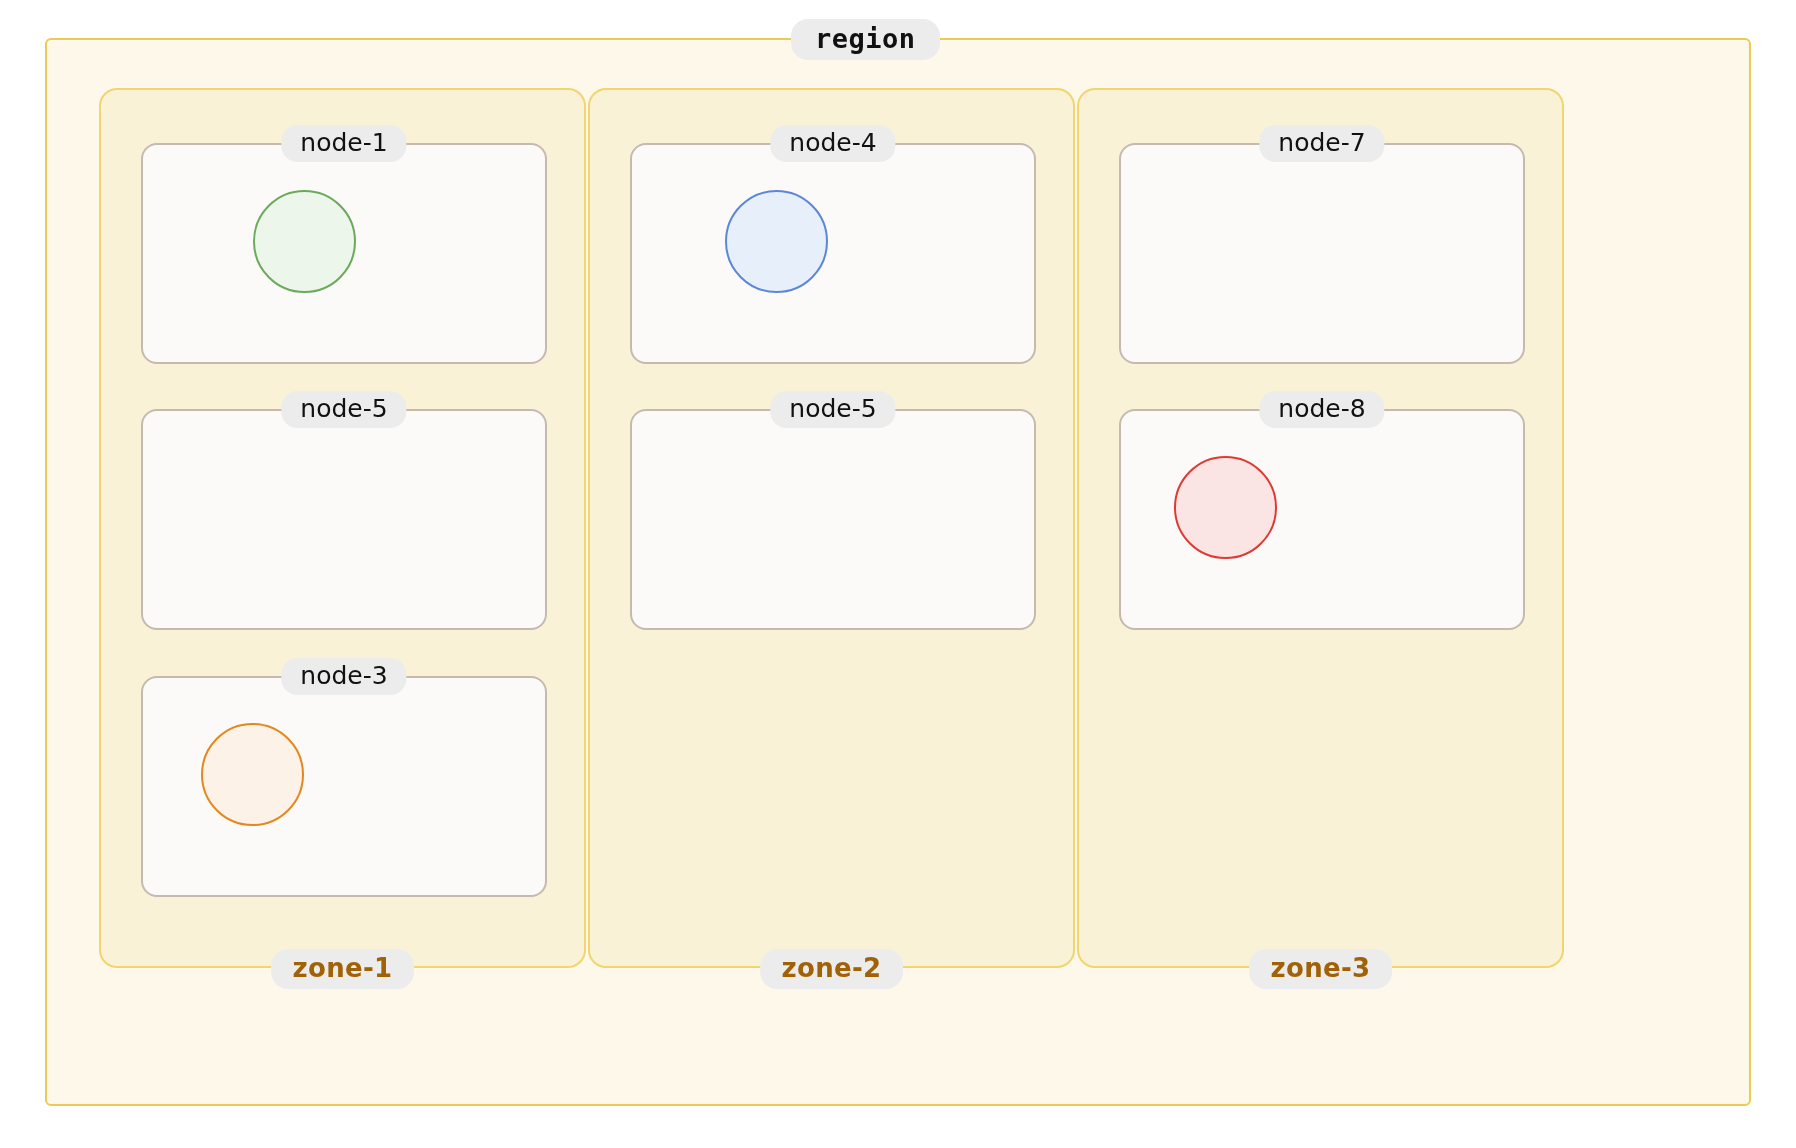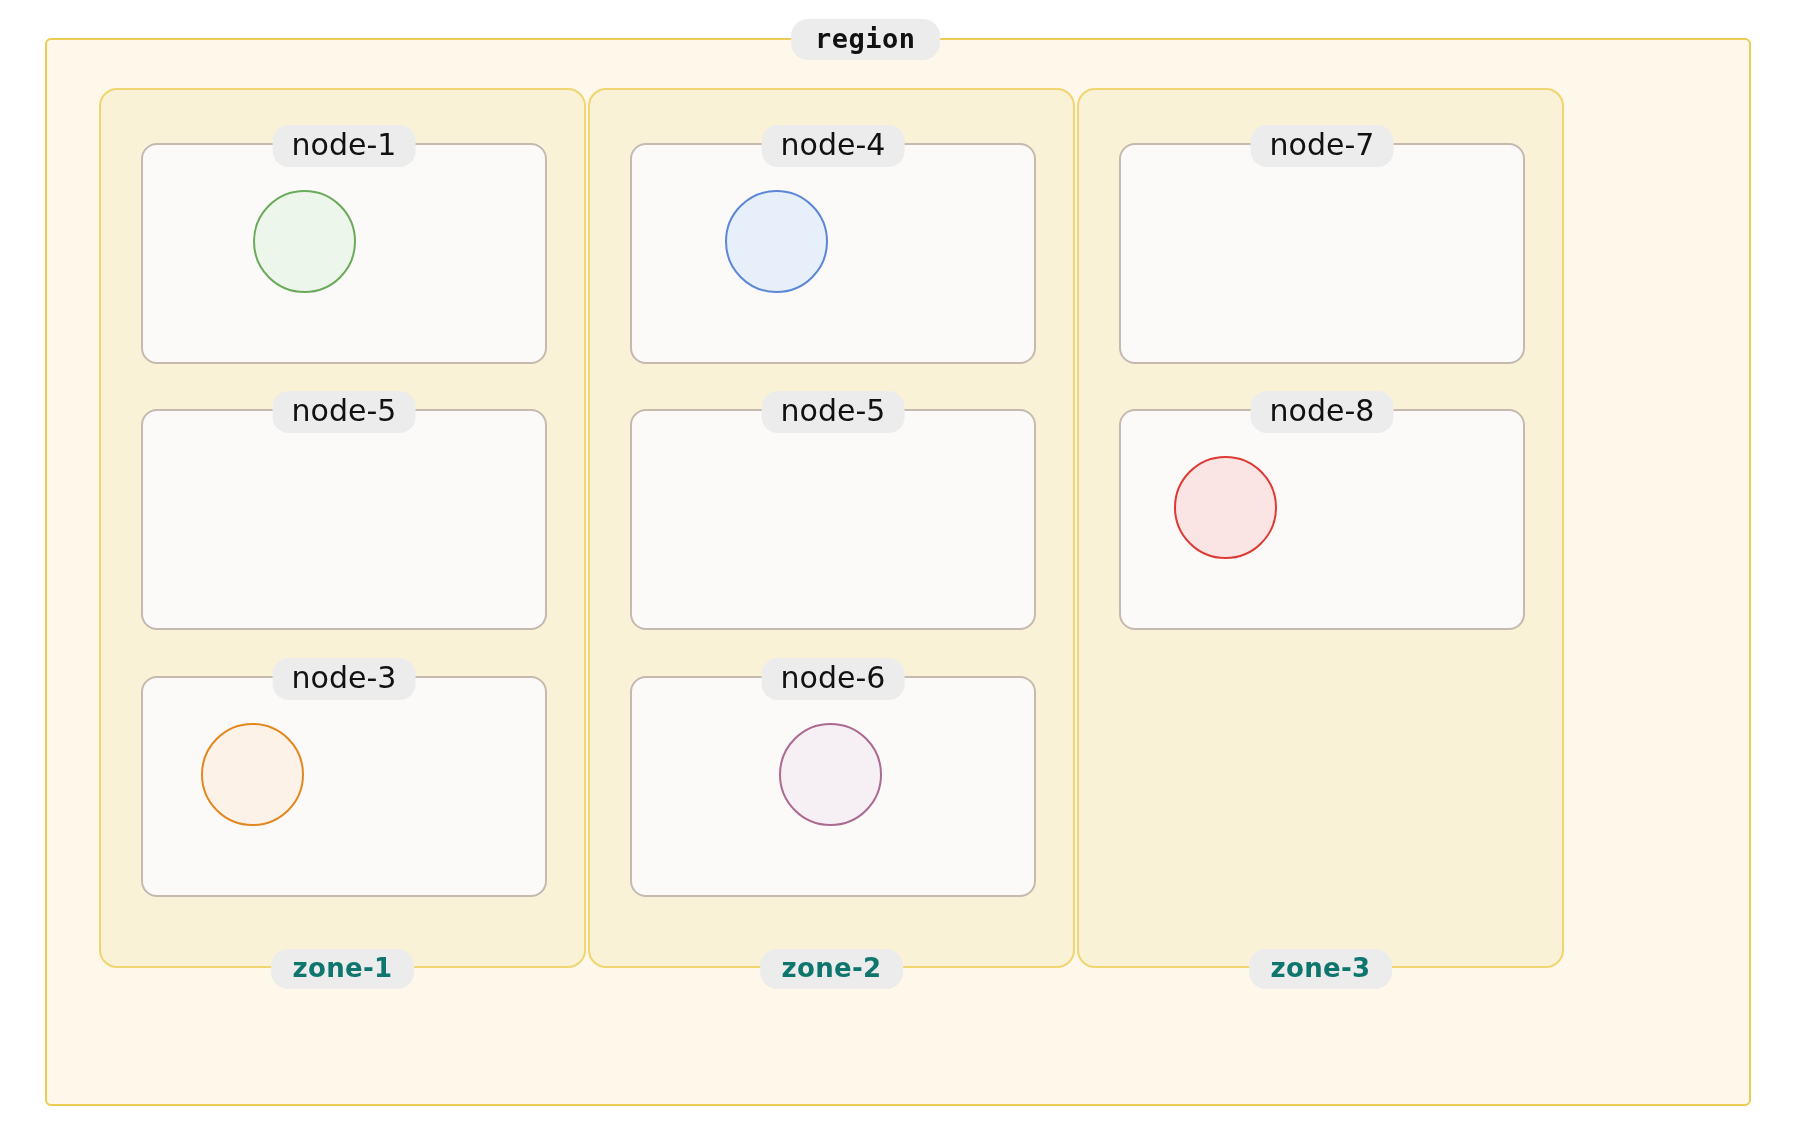--- a/index.html
+++ b/index.html
@@ -72,21 +72,21 @@
     position: absolute;
     bottom: -23px;
     left: 50%;
     transform: translateX(-50%);
     background: #ececec;
     border-radius: 17px;
     padding: 6px 22px 8px 22px;
     font-family: "DejaVu Sans", sans-serif;
     font-weight: bold;
     font-size: 26px;
-    color: #0f766e;
+    color: #a16207;
     letter-spacing: 0.3px;
     line-height: 1;
     white-space: nowrap;
     z-index: 20;
   }
 
   
   .node {
     position: absolute;
     left: 40px;
@@ -104,21 +104,21 @@
   .node-label {
     position: absolute;
     top: -20px;
     left: 50%;
     transform: translateX(-50%);
     background: #ececec;
     border-radius: 16px;
     padding: 5px 19px 7px 19px;
     font-family: "DejaVu Sans", sans-serif;
     font-weight: normal;
-    font-size: 30px;
+    font-size: 25px;
     color: #111111;
     line-height: 1;
     white-space: nowrap;
     z-index: 10;
   }
 
   
   .circle {
     position: absolute;
     border-radius: 50%;
@@ -159,24 +159,20 @@
       <div class="node r1">
         <div class="node-label">node-4</div>
         <div class="circle" style="width: 103px; height: 103px; left: 93px; top: 45px; border: 2.5px solid rgb(91, 135, 214); background: rgb(231, 239, 251);"></div>
       </div>
 
       <div class="node r2">
         <div class="node-label">node-5</div>
 
       </div>
 
-      <div class="node r3">
-        <div class="node-label">node-6</div>
-        <div class="circle" style="width: 103px; height: 103px; left: 147px; top: 45px; border: 2.5px solid rgb(171, 106, 144); background: rgb(246, 239, 244);"></div>
-      </div>
     </div>
 
     <div class="zone z3" style="border-color: rgb(240, 213, 112); background: rgb(250, 242, 215);">
       <div class="zone-label">zone-3</div>
 
       <div class="node r1">
         <div class="node-label">node-7</div>
 
       </div>
 

